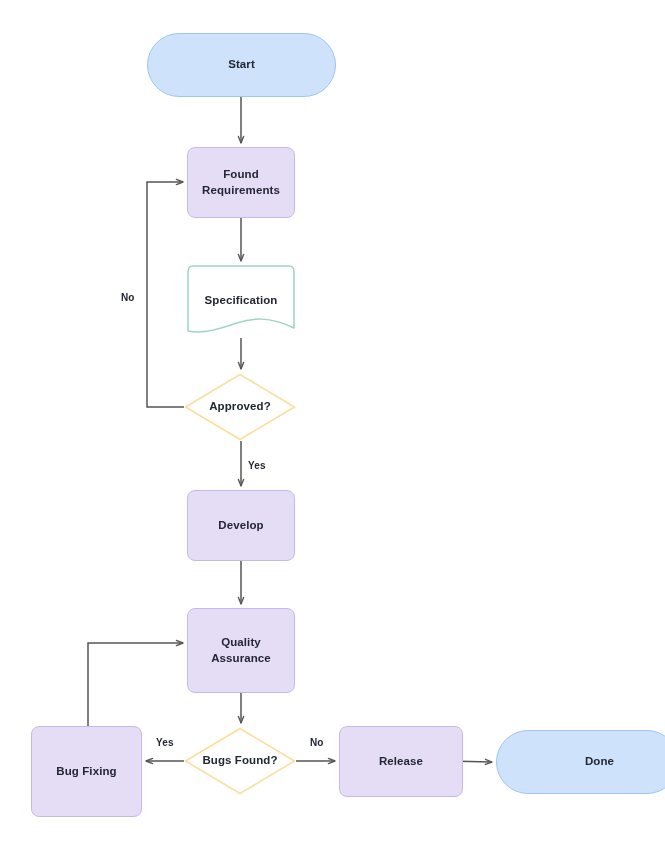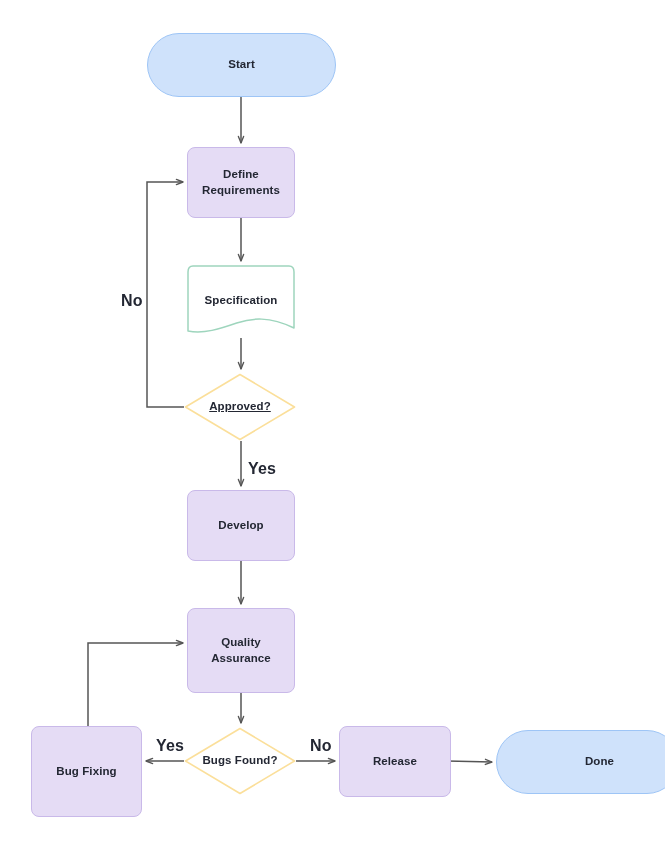--- a/index.html
+++ b/index.html
@@ -83,21 +83,21 @@
     position: absolute;
     left: 0;
     top: 0;
   }
   .shape-decision .node-label {
     position: relative;
     z-index: 2;
   }
   .edge-label {
     position: absolute;
-    font-size: 16px;
+    font-size: 10px;
     font-weight: bold;
     color: #232733;
     white-space: nowrap;
     letter-spacing: 0.1px;
   }
 </style>
 </head>
 <body>
 
 <div id="canvas">
@@ -121,30 +121,30 @@
         <path d="M 62 726 L 62 643 L 157 643" marker-end="url(#arrowhead)" stroke="#555555"></path>
         <path d="M 421 761 L 466 762" marker-end="url(#arrowhead)" stroke="#555555"></path>
       </g>
   </svg>
 
   <div id="node-layer">
       <div class="node shape-stadium" style="left: 121px; top: 33px; width: 189px; height: 64px; background: rgb(207, 226, 251); border-color: rgb(158, 197, 246);">
         <span class="node-label" style="color: rgb(35, 39, 51);">Start</span>
       </div>
       <div class="node shape-process" style="left: 161px; top: 147px; width: 108px; height: 71px; background: rgb(229, 220, 245); border-color: rgb(201, 185, 233);">
-        <span class="node-label" style="color: rgb(35, 39, 51);">Define
+        <span class="node-label" style="color: rgb(35, 39, 51);">Found
 Requirements</span>
       </div>
       <div class="node shape-document" style="left: 161px; top: 265px; width: 108px; height: 73px; align-items: flex-start; padding-top: 28px;">
         <svg class="doc-svg" width="108" height="73" viewBox="0 0 108 73">
           <path d="M 6 1 L 102 1 Q 107 1 107 7 L 107 63 C 82.08 51, 64.8 53, 49.68 58 C 32.4 64, 17.28 69, 1 66 L 1 7 Q 1 1 6 1 Z" fill="#ffffff" stroke="#9ed5bd" stroke-width="1.5" stroke-linejoin="round"></path>
         </svg>
         <span class="node-label" style="color: rgb(35, 39, 51);">Specification</span>
       </div>
-      <div class="node shape-decision" style="left: 158px; top: 373px; width: 112px; height: 68px; text-decoration: underline;">
+      <div class="node shape-decision" style="left: 158px; top: 373px; width: 112px; height: 68px;">
         <svg class="dia-svg" width="112" height="68" viewBox="0 0 112 68">
           <path d="M 56 1.5 L 110.5 34 L 56 66.5 L 1.5 34 Z" fill="#ffffff" stroke="#fbdf9a" stroke-width="1.6" stroke-linejoin="round"></path>
         </svg>
         <span class="node-label" style="color: rgb(35, 39, 51);">Approved?</span>
       </div>
       <div class="node shape-process" style="left: 161px; top: 490px; width: 108px; height: 71px; background: rgb(229, 220, 245); border-color: rgb(201, 185, 233);">
         <span class="node-label" style="color: rgb(35, 39, 51);">Develop</span>
       </div>
       <div class="node shape-process" style="left: 161px; top: 608px; width: 108px; height: 85px; background: rgb(229, 220, 245); border-color: rgb(201, 185, 233);">
         <span class="node-label" style="color: rgb(35, 39, 51);">Quality
@@ -152,21 +152,21 @@
       </div>
       <div class="node shape-decision" style="left: 158px; top: 727px; width: 112px; height: 68px;">
         <svg class="dia-svg" width="112" height="68" viewBox="0 0 112 68">
           <path d="M 56 1.5 L 110.5 34 L 56 66.5 L 1.5 34 Z" fill="#ffffff" stroke="#fbdf9a" stroke-width="1.6" stroke-linejoin="round"></path>
         </svg>
         <span class="node-label" style="color: rgb(35, 39, 51);">Bugs Found?</span>
       </div>
       <div class="node shape-process" style="left: 5px; top: 726px; width: 111px; height: 91px; background: rgb(229, 220, 245); border-color: rgb(201, 185, 233);">
         <span class="node-label" style="color: rgb(35, 39, 51);">Bug Fixing</span>
       </div>
-      <div class="node shape-process" style="left: 313px; top: 726px; width: 112px; height: 71px; background: rgb(229, 220, 245); border-color: rgb(201, 185, 233);">
+      <div class="node shape-process" style="left: 313px; top: 726px; width: 124px; height: 71px; background: rgb(229, 220, 245); border-color: rgb(201, 185, 233);">
         <span class="node-label" style="color: rgb(35, 39, 51);">Release</span>
       </div>
       <div class="node shape-stadium" style="left: 470px; top: 730px; width: 183px; height: 64px; background: rgb(207, 226, 251); border-color: rgb(158, 197, 246);">
         <span class="node-label" style="color: rgb(35, 39, 51); padding-left: 24px;">Done</span>
       </div>
     </div>
   <div id="edge-label-layer">
       <span class="edge-label" style="left: 95px; top: 292px; color: rgb(35, 39, 51);">No</span>
       <span class="edge-label" style="left: 222px; top: 460px; color: rgb(35, 39, 51);">Yes</span>
       <span class="edge-label" style="left: 130px; top: 737px; color: rgb(35, 39, 51);">Yes</span>

